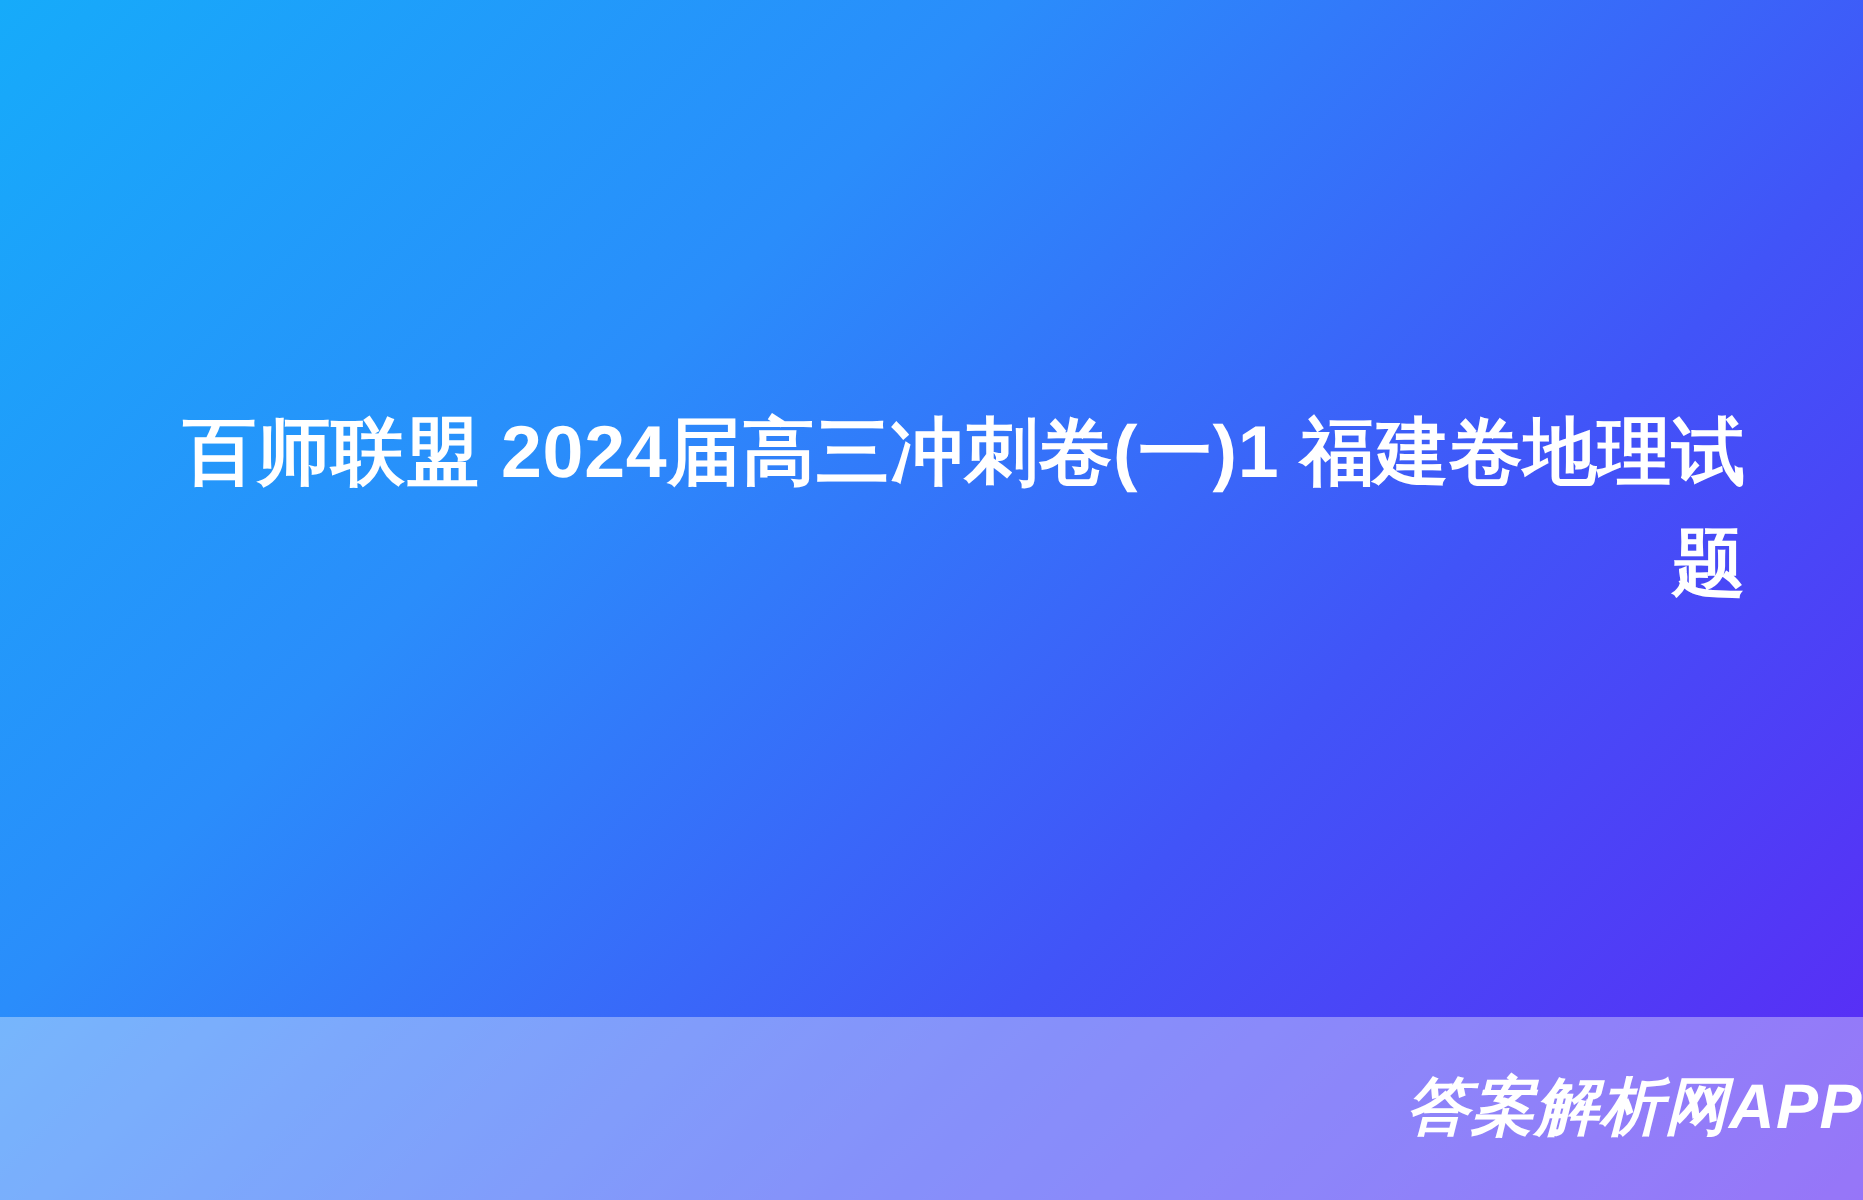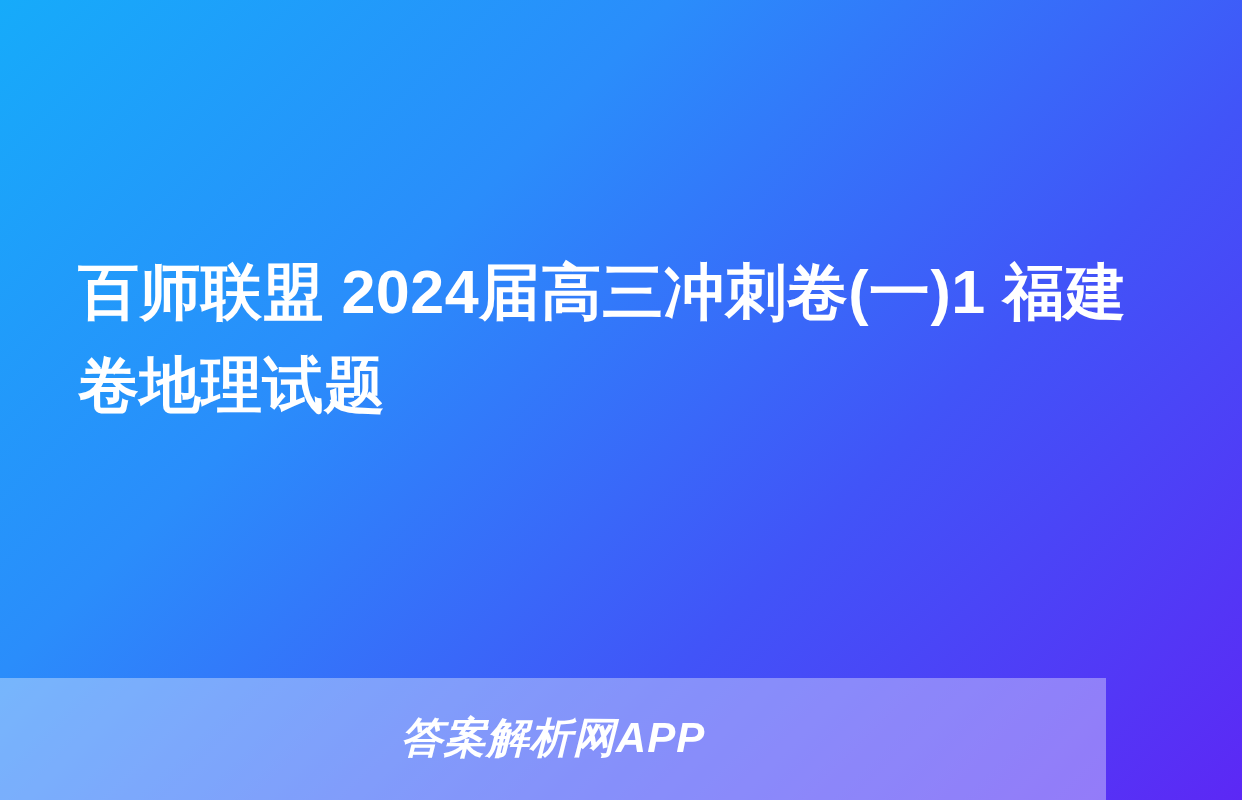--- a/index.html
+++ b/index.html
@@ -32,41 +32,41 @@
     height: 678px;
     display: flex;
     align-items: center;
     justify-content: center;
     box-sizing: border-box;
     padding: 0 78px;
   }
 
   .hero-title {
     color: #ffffff;
-    font-size: 61px;
+    font-size: 49px;
     line-height: 1.52;
     font-weight: 700;
-    text-align: left;
+    text-align: right;
     letter-spacing: 0.5px;
     width: 100%;
     word-break: break-all;
     text-rendering: optimizeLegibility;
   }
 
   
   .footer-band {
     position: absolute;
     left: 0;
     top: 678px;
-    width: 1106px;
+    width: 1242px;
     height: 122px;
     background: rgba(255, 255, 255, 0.36);
     display: flex;
     align-items: center;
-    justify-content: center;
+    justify-content: flex-end;
   }
 
   .watermark {
     color: #ffffff;
     font-size: 42px;
     font-weight: 700;
     font-style: italic;
     letter-spacing: 1px;
     white-space: nowrap;
     line-height: 1;

